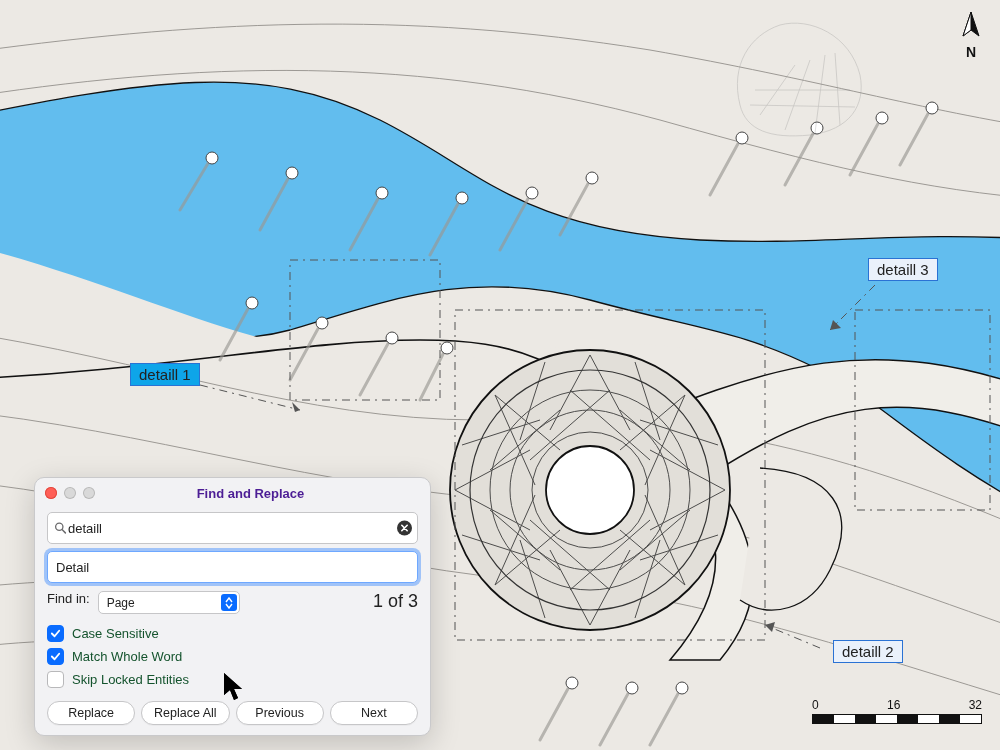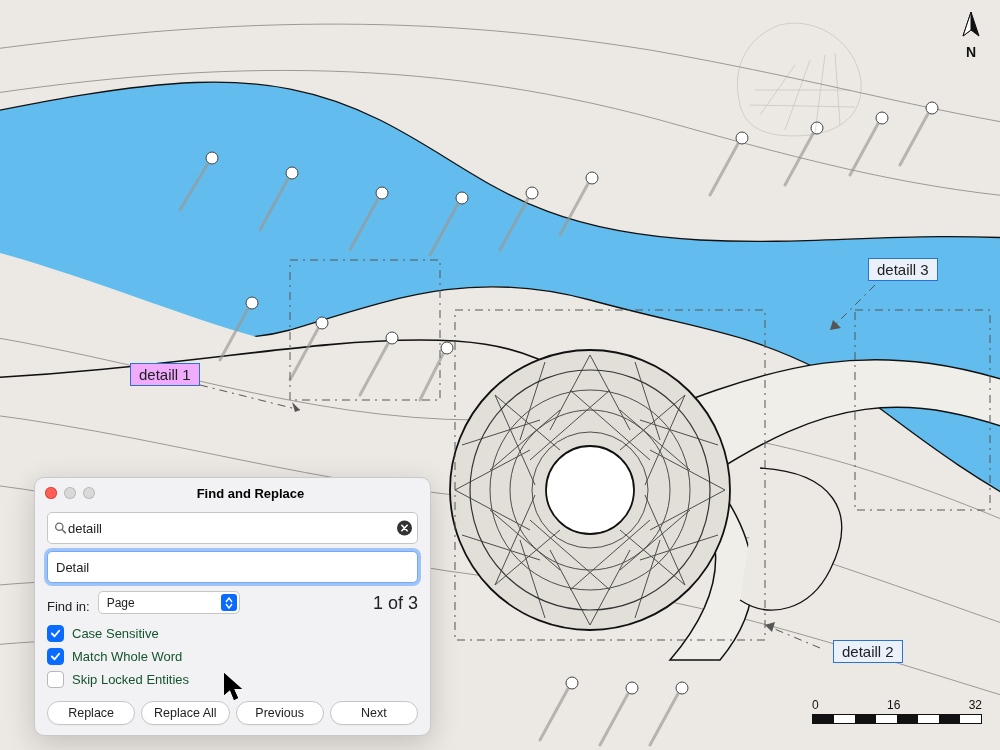--- a/index.html
+++ b/index.html
@@ -25,21 +25,21 @@
   
   .detail-label {
     position: absolute;
     border: 1px solid #2a72d4;
     background: #eaf1fb;
     padding: 2px 8px;
     font-size: 15px;
     color: #222;
     font-family: Arial, sans-serif;
   }
-  .detail-sel { background: #f0abfc; }
+  .detail-sel { background: #0ea5e9; }
   
   .compass {
     position: absolute;
     top: 10px;
     right: 15px;
     width: 28px;
     text-align: center;
   }
   .compass svg { display: block; margin: 0 auto; }
   .compass .dir {
@@ -101,21 +101,21 @@
     background: #d9d9d9;
     box-shadow: inset 0 0 0 1px rgba(0,0,0,0.15);
   }
   .tlight.red { background: #ff5f57; box-shadow: inset 0 0 0 1px #e1493f; }
   .title {
     position: absolute;
     left: 0; right: 0;
     text-align: center;
     font-size: 13px;
     font-weight: 600;
-    color: #000000;
+    color: #4c1d95;
     pointer-events: none;
     padding-left: 36px;
   }
   .body {
     padding: 4px 12px 10px 12px;
   }
   .field-row {
     position: relative;
     margin-bottom: 7px;
   }
@@ -149,21 +149,21 @@
     width: 15px; height: 15px;
     border-radius: 50%;
     background: #333;
     color: #fff;
     display: flex; align-items: center; justify-content: center;
     font-size: 11px;
     cursor: pointer;
   }
   .row {
     display: flex;
-    align-items: flex-end;
+    align-items: flex-start;
     font-size: 13px;
     color: #222;
     margin-top: 8px;
   }
   .row .label { margin-right: 8px; }
   .select {
     height: 21px;
     border: 1px solid #c6c6c8;
     border-radius: 5px;
     background: #fff;

